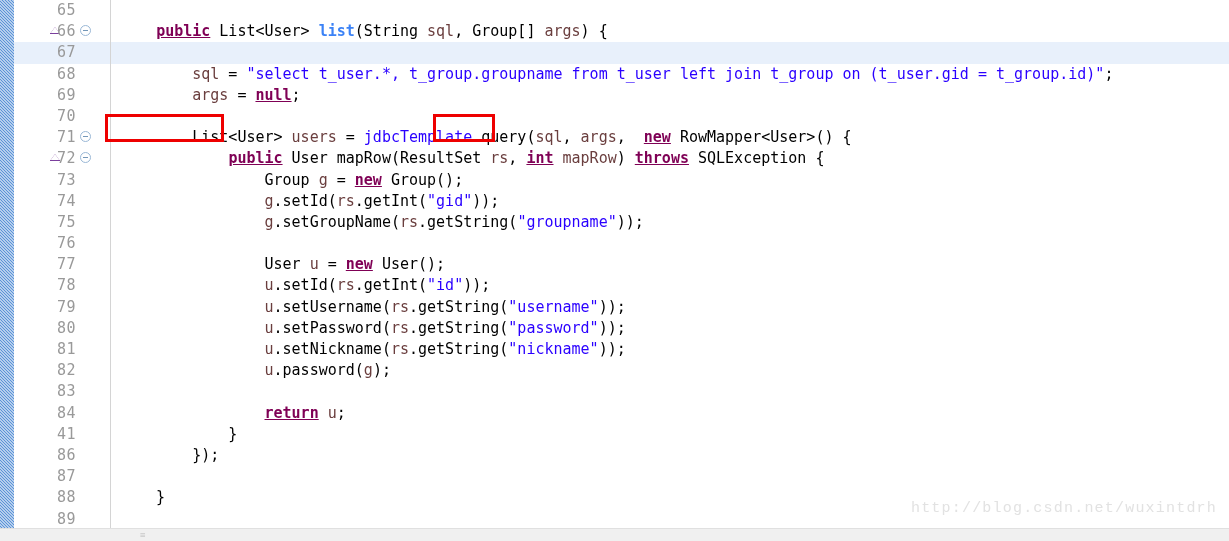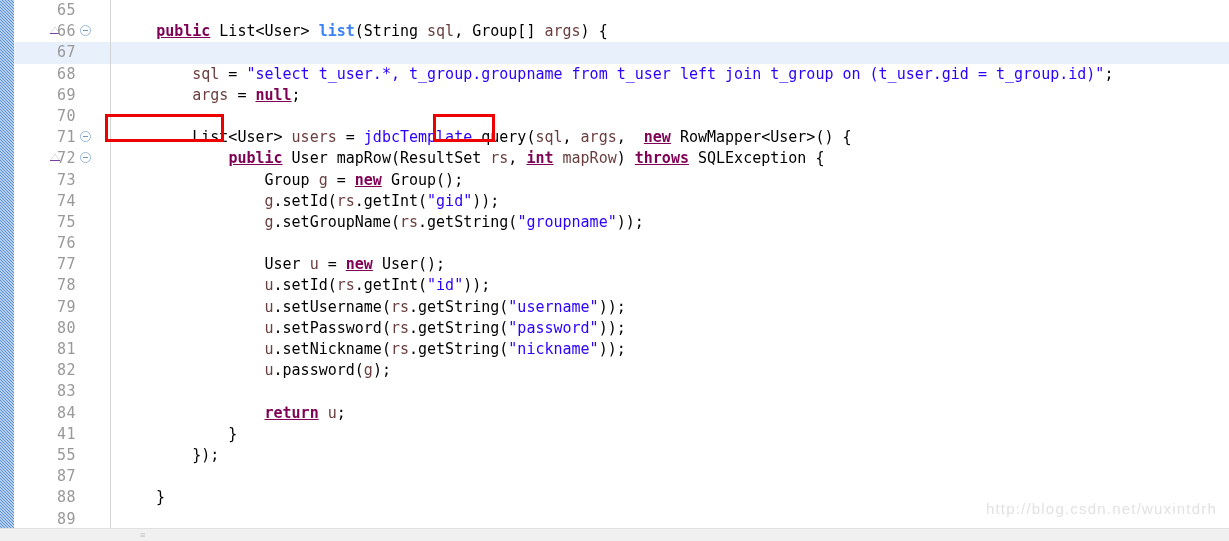--- a/index.html
+++ b/index.html
@@ -142,21 +142,21 @@
     border: 3px solid #ee0000;
     box-sizing: border-box;
     pointer-events: none;
   }
 
   
   .watermark {
     position: absolute;
     right: 12px;
     bottom: 24px;
-    font-family: Liberation Sans, sans-serif;
+    font-family: Liberation Mono, monospace;
     font-size: 15px;
     letter-spacing: 1.2px;
     color: #e2e2e2;
     white-space: nowrap;
   }
 
   
   .bottom-bar {
     position: absolute;
     left: 0;
@@ -255,21 +255,21 @@
     <div class="gutter-row">
       <span class="ln">83</span>
     </div>
     <div class="gutter-row">
       <span class="ln">84</span>
     </div>
     <div class="gutter-row">
       <span class="ln">41</span>
     </div>
     <div class="gutter-row">
-      <span class="ln">55</span>
+      <span class="ln">86</span>
     </div>
     <div class="gutter-row">
       <span class="ln">87</span>
     </div>
     <div class="gutter-row">
       <span class="ln">88</span>
     </div>
     <div class="gutter-row">
       <span class="ln">89</span>
     </div>

